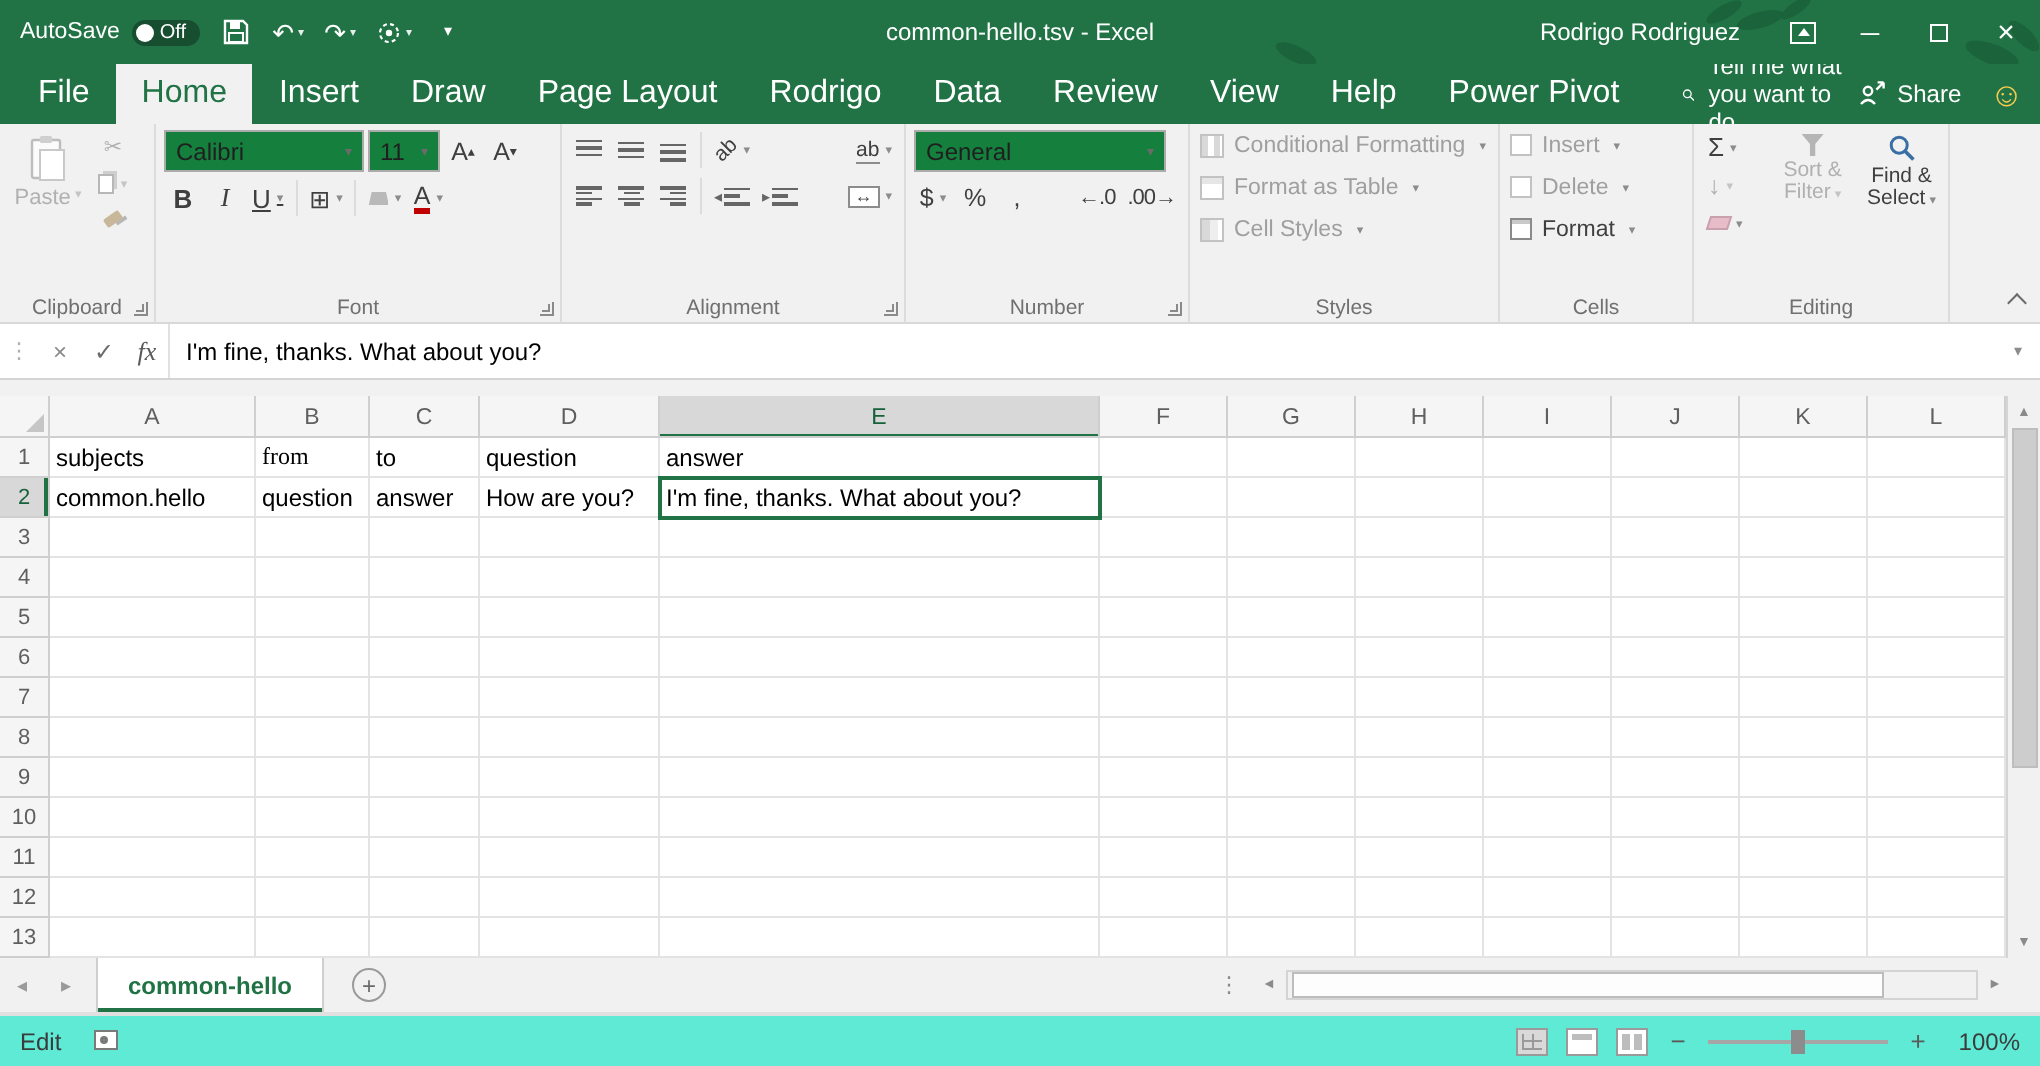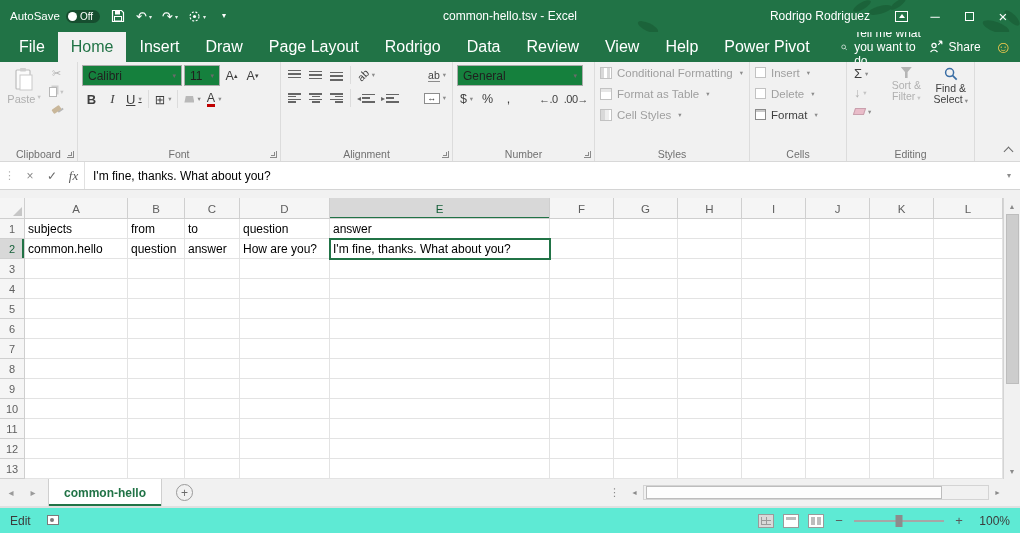--- a/index.html
+++ b/index.html
@@ -555,21 +555,21 @@
         <div class="rh">8</div>
         <div class="rh">9</div>
         <div class="rh">10</div>
         <div class="rh">11</div>
         <div class="rh">12</div>
         <div class="rh">13</div>
       </div>
     <div class="cellgrid" id="cellGrid">
         <div class="grow">
           <div class="cell" style="width: 103px;">subjects</div>
-          <div class="cell" style="width: 57px;">from</div>
+          <div class="cell" style="width: 57px; font-family: Liberation Serif, serif;">from</div>
           <div class="cell" style="width: 55px;">to</div>
           <div class="cell" style="width: 90px;">question</div>
           <div class="cell" style="width: 220px;">answer</div>
           <div class="cell" style="width: 64px;"></div>
           <div class="cell" style="width: 64px;"></div>
           <div class="cell" style="width: 64px;"></div>
           <div class="cell" style="width: 64px;"></div>
           <div class="cell" style="width: 64px;"></div>
           <div class="cell" style="width: 64px;"></div>
           <div class="cell" style="width: 69px;"></div>

